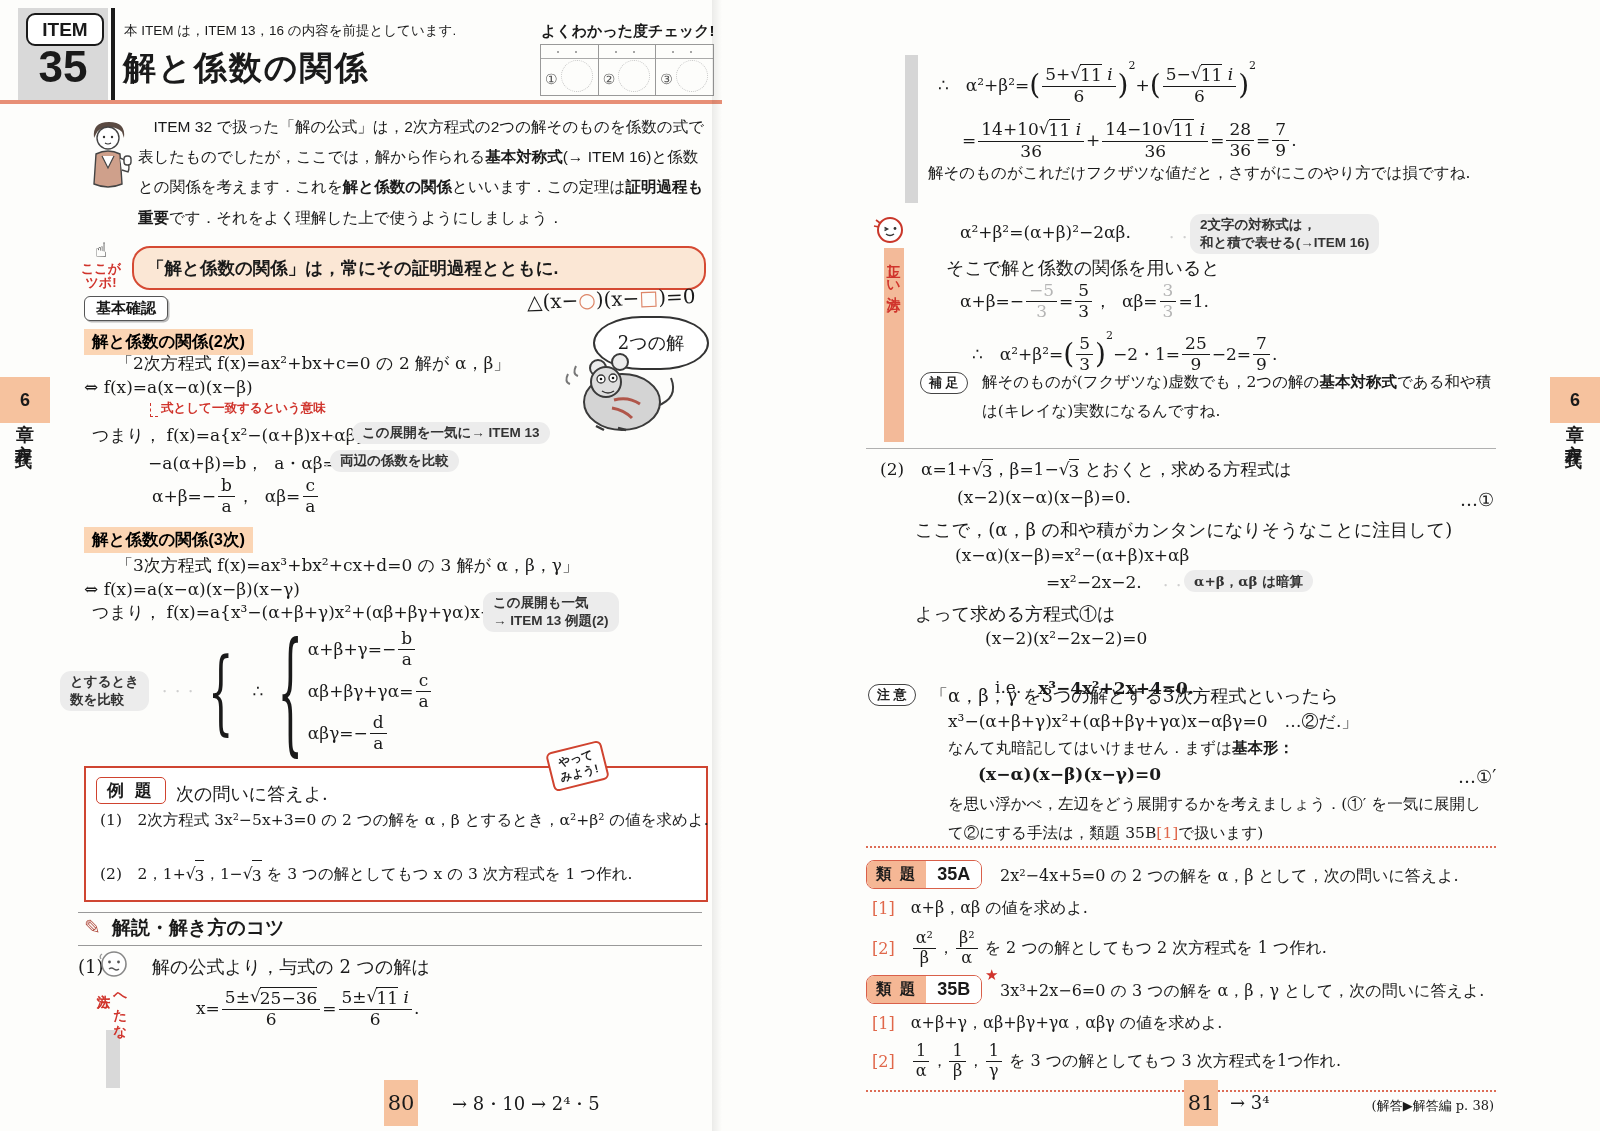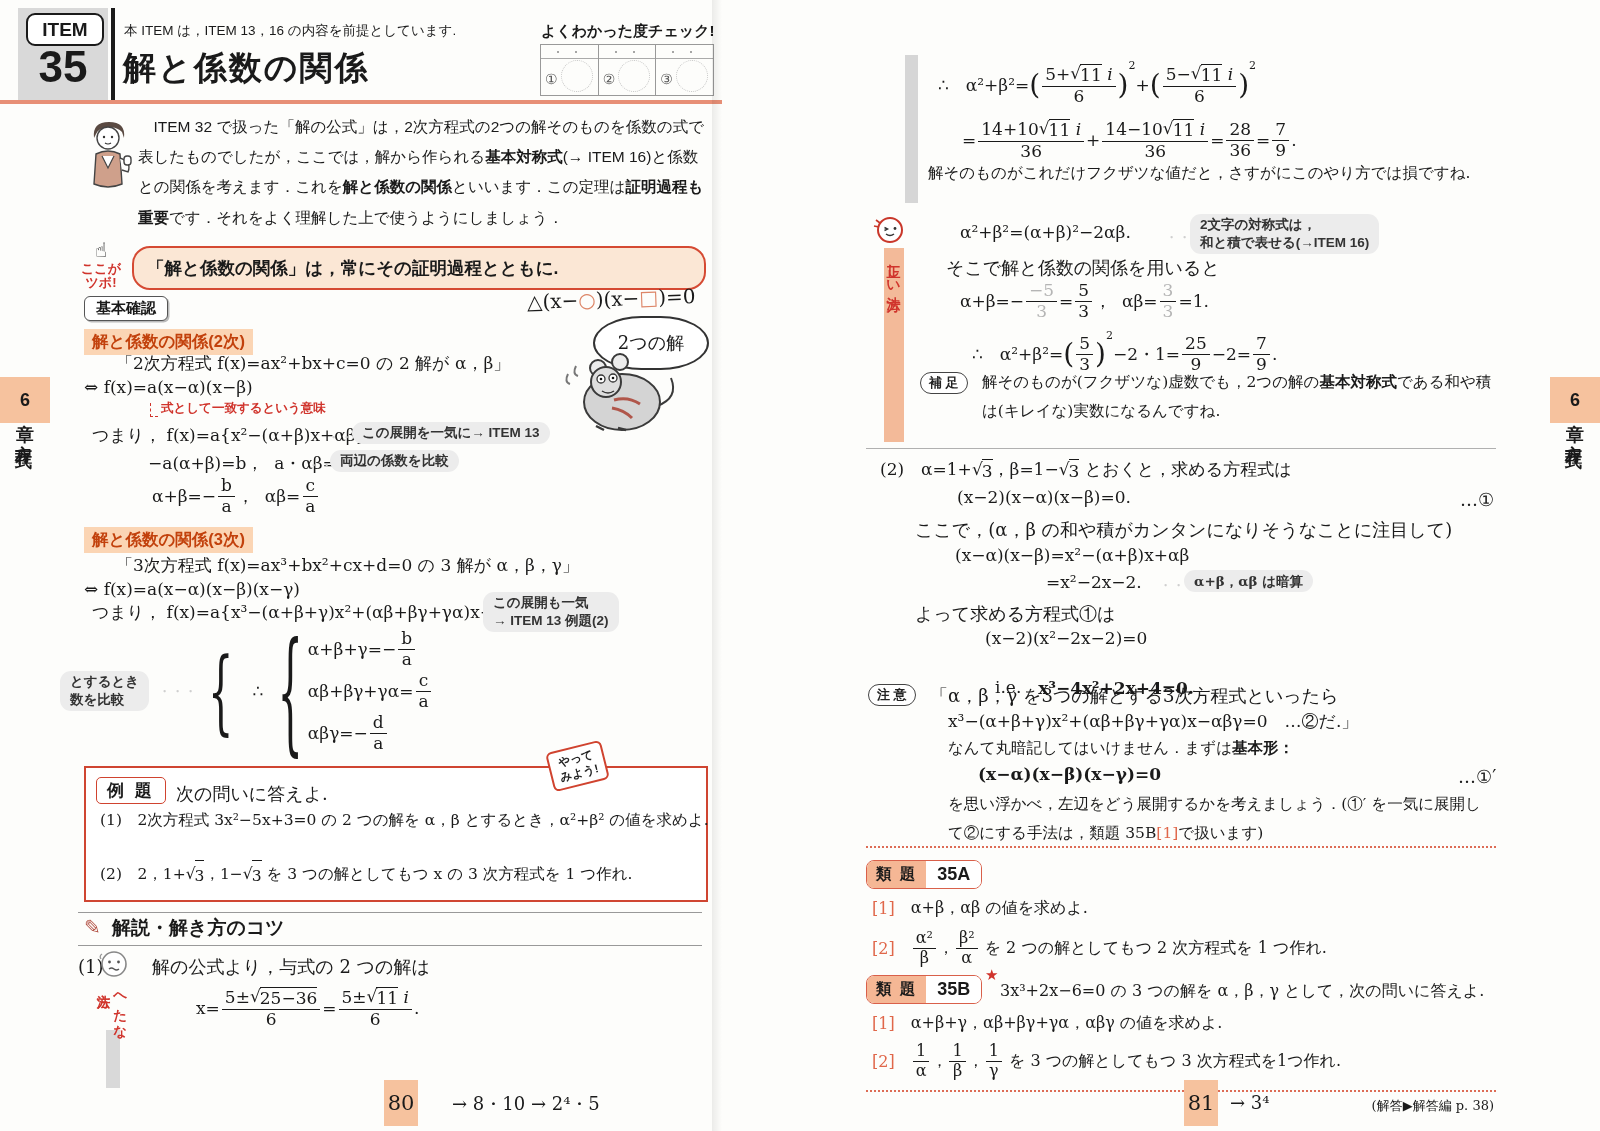--- a/index.html
+++ b/index.html
@@ -23,21 +23,21 @@
   .msup{font-size:11px;align-self:flex-start;margin-top:1px;}
   .b{font-weight:bold;} .it{font-style:italic;} .lt{color:#b5b5b5;}
   .or2{color:#e0674a;} .orr{color:#dd8668;}
   .emph{-webkit-text-emphasis:dot over;text-emphasis:dot over;}
   
   .bub{background:#ececec;border-radius:11px;padding:2px 10px;font-family:"Liberation Sans",sans-serif;
        font-size:13.5px;font-weight:bold;color:#333;line-height:1.35;display:inline-block;white-space:nowrap;}
   .bub .bl{display:block;}
   .dots{color:#cfcfcf;font-size:11px;letter-spacing:2px;font-weight:bold;}
   .jp{font-family:"DejaVu Serif","Liberation Serif",serif;font-size:18px;color:#1a1a1a;white-space:nowrap;}
-  .hl{background:#fbd5b4;font-weight:bold;font-size:16.5px;padding:2px 8px;color:#c2410c;display:inline-block;}
+  .hl{background:#fbd5b4;font-weight:bold;font-size:16.5px;padding:2px 8px;color:#000000;display:inline-block;}
   .pill{border:1.3px solid #444;border-radius:11px;padding:0 8px;font-size:13px;font-weight:bold;
         background:#fff;color:#222;height:20px;line-height:20px;display:inline-block;}
   .pgbox{background:#f6c29e;width:34px;height:46px;display:flex;align-items:center;justify-content:center;
          font-family:"DejaVu Serif",serif;font-size:21px;}
   .tabbox{background:#f6c29e;width:50px;height:46px;display:flex;align-items:center;justify-content:center;
           font-weight:bold;font-size:18px;writing-mode:vertical-rl;text-orientation:upright;}
   .tabtxt{writing-mode:vertical-rl;text-orientation:upright;font-size:17px;font-weight:bold;letter-spacing:3px;}
   .rednote{color:#d0342c;font-size:12.5px;font-weight:bold;display:flex;align-items:flex-end;}
   .rnl{border-left:1.3px dashed #d0342c;border-bottom:1.3px dashed #d0342c;width:7px;height:13px;margin-right:3px;}
   .sys{display:flex;align-items:center;gap:10px;}
@@ -282,20 +282,21 @@
   <div class="ab math" style="left:948px;top:738px;font-size:15.5px;"><span>なんて丸暗記してはいけません．まずは</span><span class="b">基本形：</span></div>
   <div class="ab math" style="left:978px;top:764px;"><span class="b">(x−α)(x−β)(x−γ)=0</span></div>
   <div class="ab jp" style="left:1458px;top:766px;">…①′</div>
   <div class="ab mbk" style="left:948px;top:790px;width:544px;"><span>を思い浮かべ，左辺をどう展開するかを考えましょう．(①′ を一気に展開して②にする手法は，類題 35B</span><span class="or2">[1]</span><span>で扱います)</span></div>
 
   <div class="ab dotted" style="left:866px;top:846px;width:630px;"></div>
   <div class="ab ruib" style="left:866px;top:860px;">
     <span class="rl">類 題</span>
       <span class="rn">35A</span>
   </div>
+  <div class="ab math" style="left:1000px;top:866px;font-size:16px;"><span>2x²−4x+5=0 の 2 つの解を α，β として，次の問いに答えよ.</span></div>
   <div class="ab math" style="left:872px;top:898px;font-size:16px;"><span class="or2">[1]</span><span>　α+β，αβ の値を求めよ.</span></div>
   <div class="ab math" style="left:872px;top:925px;height:46px;font-size:16px;"><span class="or2">[2]</span><span>　</span><span class="frac"><span class="fn"><span>α²</span></span><span class="fd"><span>β</span></span></span><span>，</span><span class="frac"><span class="fn"><span>β²</span></span><span class="fd"><span>α</span></span></span><span> を 2 つの解としてもつ 2 次方程式を 1 つ作れ.</span></div>
   <div class="ab ruib" style="left:866px;top:975px;">
     <span class="rl">類 題</span>
       <span class="rn">35B</span>
   </div>
   <span class="ab" style="left:985px;top:966px;color:#d0342c;font-size:15px;">★</span>
   <div class="ab math" style="left:1000px;top:981px;font-size:16px;"><span>3x³+2x−6=0 の 3 つの解を α，β，γ として，次の問いに答えよ.</span></div>
   <div class="ab math" style="left:872px;top:1013px;font-size:16px;"><span class="or2">[1]</span><span>　α+β+γ，αβ+βγ+γα，αβγ の値を求めよ.</span></div>
   <div class="ab math" style="left:872px;top:1038px;height:46px;font-size:16px;"><span class="or2">[2]</span><span>　</span><span class="frac"><span class="fn"><span>1</span></span><span class="fd"><span>α</span></span></span><span>，</span><span class="frac"><span class="fn"><span>1</span></span><span class="fd"><span>β</span></span></span><span>，</span><span class="frac"><span class="fn"><span>1</span></span><span class="fd"><span>γ</span></span></span><span> を 3 つの解としてもつ 3 次方程式を1つ作れ.</span></div>

